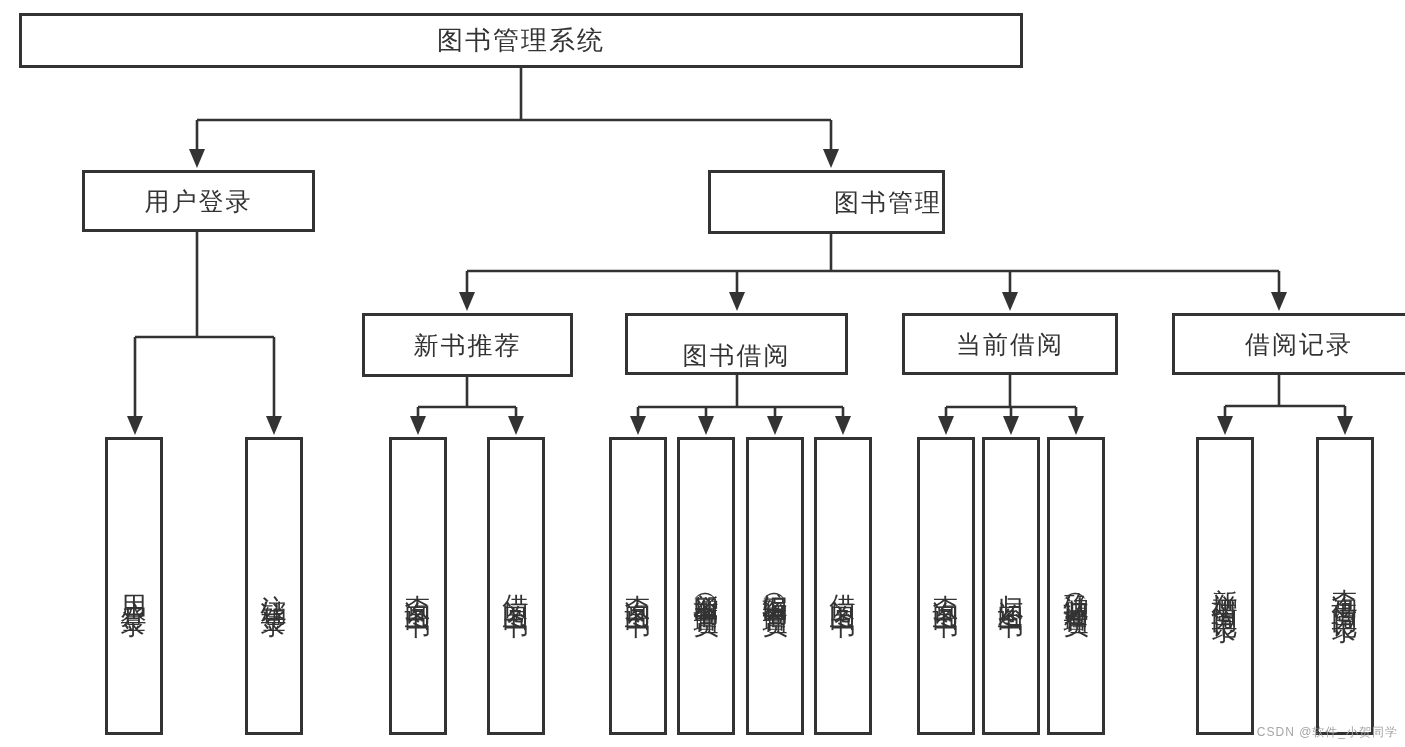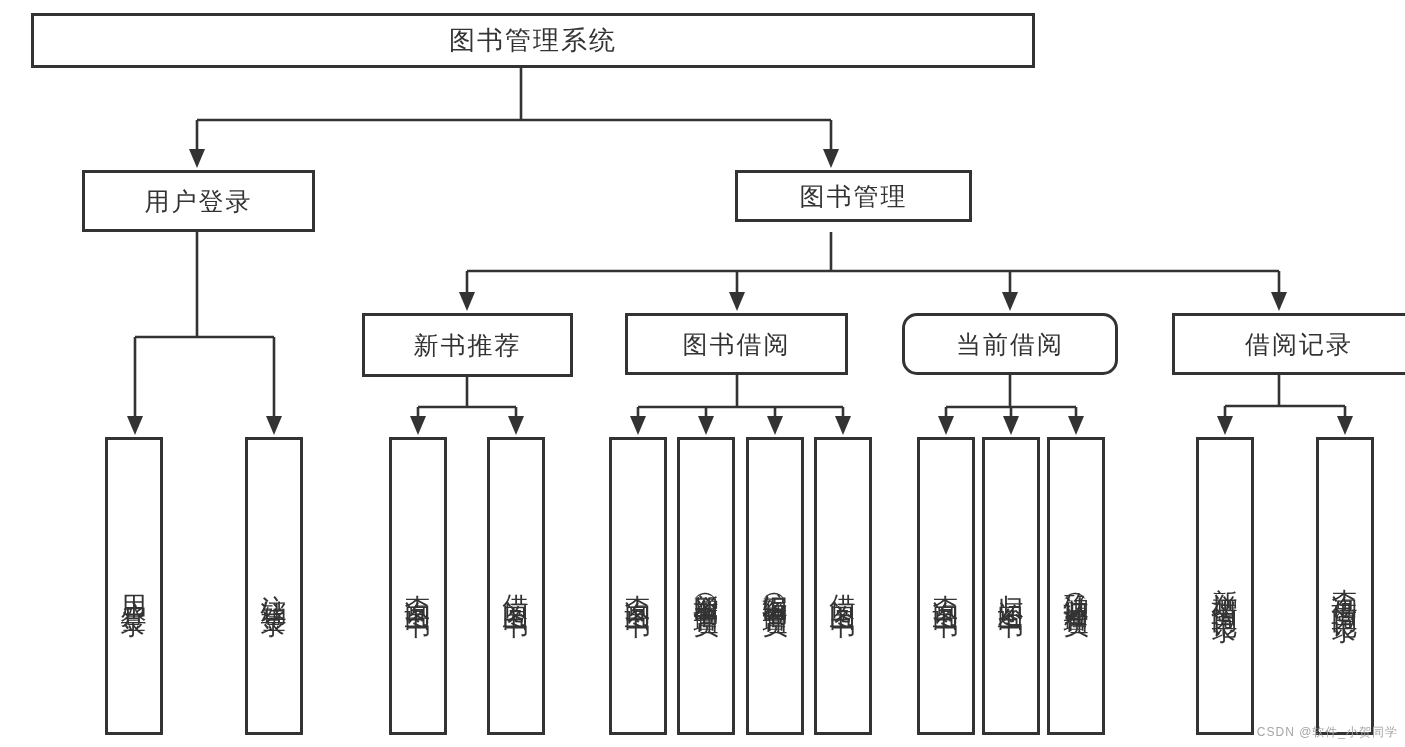--- a/index.html
+++ b/index.html
@@ -58,38 +58,38 @@
     <polygon points="698,416 714,416 706,435"></polygon>
     <polygon points="767,416 783,416 775,435"></polygon>
     <polygon points="835,416 851,416 843,435"></polygon>
     <polygon points="938,416 954,416 946,435"></polygon>
     <polygon points="1003,416 1019,416 1011,435"></polygon>
     <polygon points="1068,416 1084,416 1076,435"></polygon>
     <polygon points="1217,416 1233,416 1225,435"></polygon>
     <polygon points="1337,416 1353,416 1345,435"></polygon>
   </svg>
 
-  <div class="box" style="left:19px; top:13px; width:1004px; height:55px; font-size:26px;margin-left:12px;">
+  <div class="box" style="left:19px; top:13px; width:1004px; height:55px; font-size:26px;">
     <span>图书管理系统</span>
   </div>
 
   <div class="box" style="left:82px; top:170px; width:233px; height:62px;">
     <span>用户登录</span>
   </div>
-  <div class="box" style="left:735px; top:170px; width:237px; height:52px;">
+  <div class="box" style="left:708px; top:170px; width:237px; height:64px;justify-content:flex-end;">
     <span>图书管理</span>
   </div>
 
   <div class="box" style="left:362px; top:313px; width:211px; height:64px;">
     <span>新书推荐</span>
   </div>
-  <div class="box" style="left:625px; top:313px; width:223px; height:62px;">
+  <div class="box" style="left:625px; top:313px; width:223px; height:62px;align-items:flex-end;">
     <span>图书借阅</span>
   </div>
-  <div class="box" style="left:902px; top:313px; width:216px; height:62px;border-radius:15px;">
+  <div class="box" style="left:902px; top:313px; width:216px; height:62px;">
     <span>当前借阅</span>
   </div>
   <div class="box" style="left:1172px; top:313px; width:254px; height:62px;">
     <span>借阅记录</span>
   </div>
 
   <div class="vbox" style="left:105px;">
     <span class="vtext">用户登录</span>
   </div>
   <div class="vbox" style="left:245px;">

